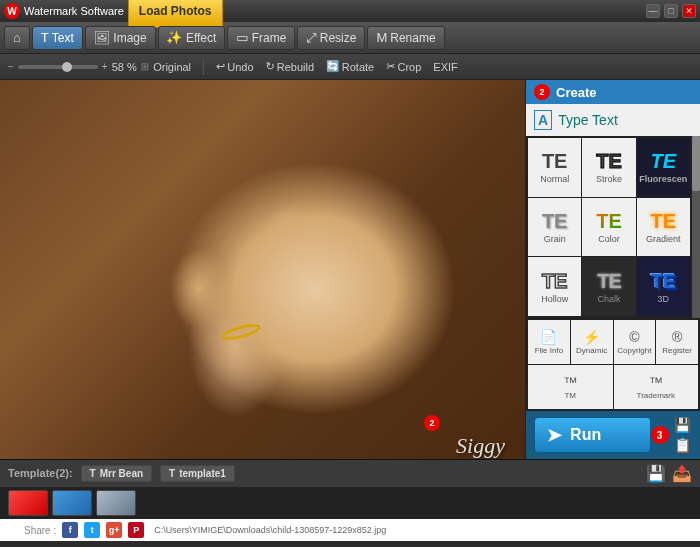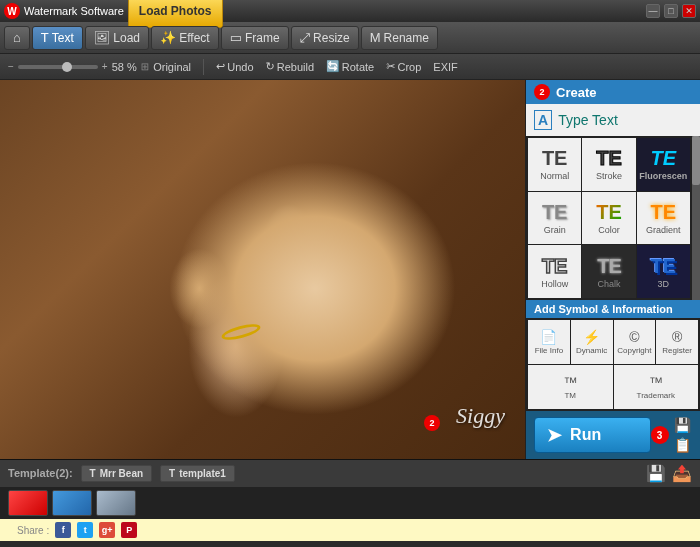--- a/index.html
+++ b/index.html
@@ -106,21 +106,21 @@
       left: 42%;
       width: 40px;
       height: 12px;
       border: 3px solid #d4a500;
       border-radius: 50%;
       transform: rotate(-15deg);
     }
     
     #siggy {
       position: absolute;
-      bottom: 30px;
+      bottom: 0;
       right: 20px;
       color: rgba(255,255,255,0.85);
       font-size: 22px;
       font-family: 'Times New Roman', serif;
       font-style: italic;
       text-shadow: 1px 1px 3px rgba(0,0,0,0.7);
     }
     #siggy-badge {
       position: absolute;
       bottom: 28px;
@@ -330,24 +330,24 @@
     .thumb-1 { background: linear-gradient(135deg, #ff4444, #cc0000); }
     .thumb-2 { background: linear-gradient(135deg, #4499dd, #2266aa); }
     .thumb-3 { background: linear-gradient(135deg, #aabbcc, #667788); }
     .thumb-space { flex: 1; }
     #save-area { display: flex; gap: 6px; }
     .save-btn { color: #888; font-size: 16px; cursor: pointer; }
 
     
     #share-bar {
       height: 22px;
-      background: #fef9c3;
-      display: flex;
-      align-items: center;
-      padding: 0 17px;
+      background: #ffffff;
+      display: flex;
+      align-items: center;
+      padding: 0 24px;
       gap: 6px;
     }
     #share-label { color: #888; font-size: 10px; }
     .social-btn { width: 16px; height: 16px; border-radius: 2px; font-size: 9px; color: white; display: flex; align-items: center; justify-content: center; cursor: pointer; font-weight: bold; }
     .fb { background: #3b5998; }
     .tw { background: #1da1f2; }
     .gp { background: #dd4b39; }
     .pi { background: #bd081c; }
     #file-path { color: #666; font-size: 9px; margin-left: 4px; }
 
@@ -392,21 +392,21 @@
 <div id="toolbar">
   <div class="tb-btn">
     <span class="tb-icon">⌂</span>
   </div>
   <div class="tb-btn active">
     <span class="tb-icon">T</span>
     <span>Text</span>
   </div>
   <div class="tb-btn">
     <span class="tb-icon">🖼</span>
-    <span>Load</span>
+    <span>Image</span>
   </div>
   <div class="tb-btn">
     <span class="tb-icon">✨</span>
     <span>Effect</span>
   </div>
   <div class="tb-btn">
     <span class="tb-icon">▭</span>
     <span>Frame</span>
   </div>
   <div class="tb-btn">
@@ -514,21 +514,20 @@
           <span class="effect-te te-3d">TE</span>
           <span class="effect-name" style="color:#aaa;">3D</span>
         </div>
 
       </div>
       <div class="effects-scroll-track">
         <div class="effects-scroll-thumb"></div>
       </div>
     </div>
 
-    <div id="symbol-section">Add Symbol &amp; Information</div>
 
     <div id="symbol-grid">
       <div class="symbol-cell">
         <span class="symbol-icon">📄</span>
         <span class="symbol-name">File Info</span>
       </div>
       <div class="symbol-cell">
         <span class="symbol-icon">⚡</span>
         <span class="symbol-name">Dynamic</span>
       </div>
@@ -589,13 +588,14 @@
     <div class="thumb thumb-3"></div>
   </div>
 </div>
 
 <div id="share-bar">
   <span id="share-label">Share :</span>
   <div class="social-btn fb">f</div>
   <div class="social-btn tw">t</div>
   <div class="social-btn gp">g+</div>
   <div class="social-btn pi">P</div>
+  <span id="file-path">C:\Users\YIMIGE\Downloads\child-1308597-1229x852.jpg</span>
 </div>
 
 </body></html>

